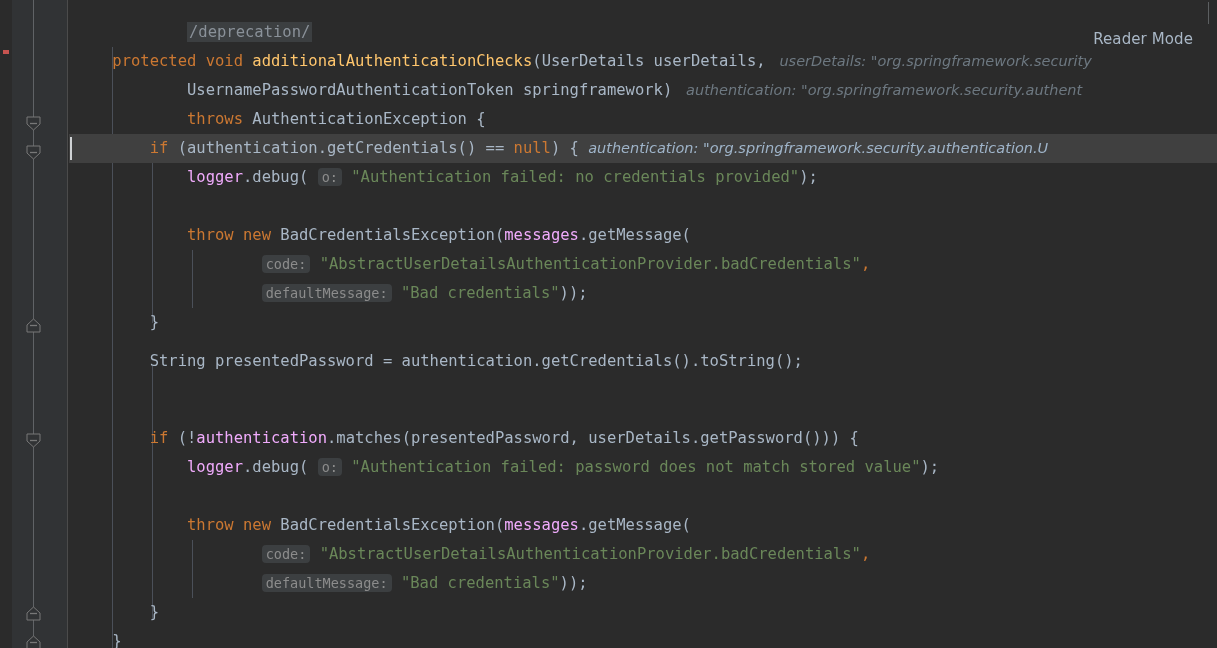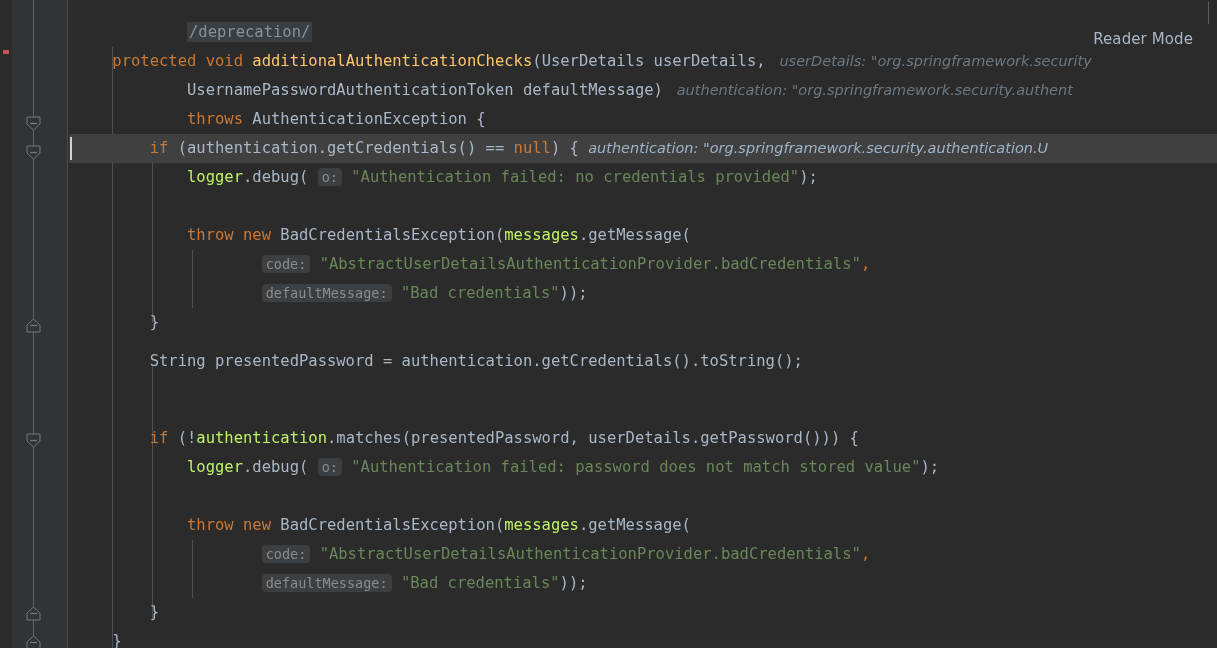--- a/index.html
+++ b/index.html
@@ -106,21 +106,21 @@
   .code {
     position: relative;
     display: inline-block;
     padding-left: 6px;
   }
 
   
   .kw      { color: #cc7832; }
   .plain   { color: #a9b7c6; }
   .mname   { color: #ffc66d; }
-  .field   { color: #bef264; margin-top: 27px; }
+  .field   { color: #f0abfc; margin-top: 27px; }
   .str     { color: #6a8759; }
 
   
   .tag-hl {
     background: #3c3f41;
     color: #8a9199;
     padding: 1px 2px;
   }
 
   
@@ -192,21 +192,21 @@
     </div>
 
   <div class="editor">
       <div class="iguide" style="left: 43px; top: 47px; height: 601px;"></div>
       <div class="iguide" style="left: 83px; top: 163px; height: 160px;"></div>
       <div class="iguide" style="left: 83px; top: 366px; height: 253px;"></div>
       <div class="iguide" style="left: 123px; top: 250px; height: 58px;"></div>
       <div class="iguide" style="left: 123px; top: 540px; height: 58px;"></div>
       <div class="line" style="top: 47px;"><span class="code"><span class="plain">    </span><span class="kw">protected void </span><span class="mname">additionalAuthenticationChecks</span><span class="plain">(</span><span class="plain">UserDetails userDetails,</span></span><span class="hint">   userDetails: "org.springframework.security</span></div>
       <div class="line" style="top: 18px;"><span class="code"><span class="plain">            </span><span class="tag-hl">/deprecation/</span></span></div>
-      <div class="line" style="top: 76px;"><span class="code"><span class="plain">            UsernamePasswordAuthenticationToken defaultMessage)</span></span><span class="hint">   authentication: "org.springframework.security.authent</span></div>
+      <div class="line" style="top: 76px;"><span class="code"><span class="plain">            UsernamePasswordAuthenticationToken springframework)</span></span><span class="hint">   authentication: "org.springframework.security.authent</span></div>
       <div class="line" style="top: 105px;"><span class="code"><span class="plain">            </span><span class="kw">throws </span><span class="plain">AuthenticationException {</span></span></div>
       <div class="line sel" style="top: 134px;"><div class="caret"></div><span class="code"><span class="plain">        </span><span class="kw">if </span><span class="plain">(authentication.getCredentials() == </span><span class="kw">null</span><span class="plain">) {</span></span><span class="hint">  authentication: "org.springframework.security.authentication.U</span></div>
       <div class="line" style="top: 163px;"><span class="code"><span class="plain">            </span><span class="field">logger</span><span class="plain">.debug(</span><span class="plain"> </span><span class="chip">o:</span><span class="plain"> </span><span class="str">"Authentication failed: no credentials provided"</span><span class="plain">);</span></span></div>
       <div class="line" style="top: 192px;"><span class="code"></span></div>
       <div class="line" style="top: 221px;"><span class="code"><span class="plain">            </span><span class="kw">throw new </span><span class="plain">BadCredentialsException(</span><span class="field">messages</span><span class="plain">.getMessage(</span></span></div>
       <div class="line" style="top: 250px;"><span class="code"><span class="plain">                    </span><span class="chip">code:</span><span class="plain"> </span><span class="str">"AbstractUserDetailsAuthenticationProvider.badCredentials"</span><span class="kw">,</span></span></div>
       <div class="line" style="top: 279px;"><span class="code"><span class="plain">                    </span><span class="chip">defaultMessage:</span><span class="plain"> </span><span class="str">"Bad credentials"</span><span class="plain">));</span></span></div>
       <div class="line" style="top: 308px;"><span class="code"><span class="plain">        }</span></span></div>
       <div class="line" style="top: 337px;"><span class="code"></span></div>
       <div class="line" style="top: 347px;"><span class="code"><span class="plain">        String presentedPassword = authentication.getCredentials().toString();</span></span></div>

